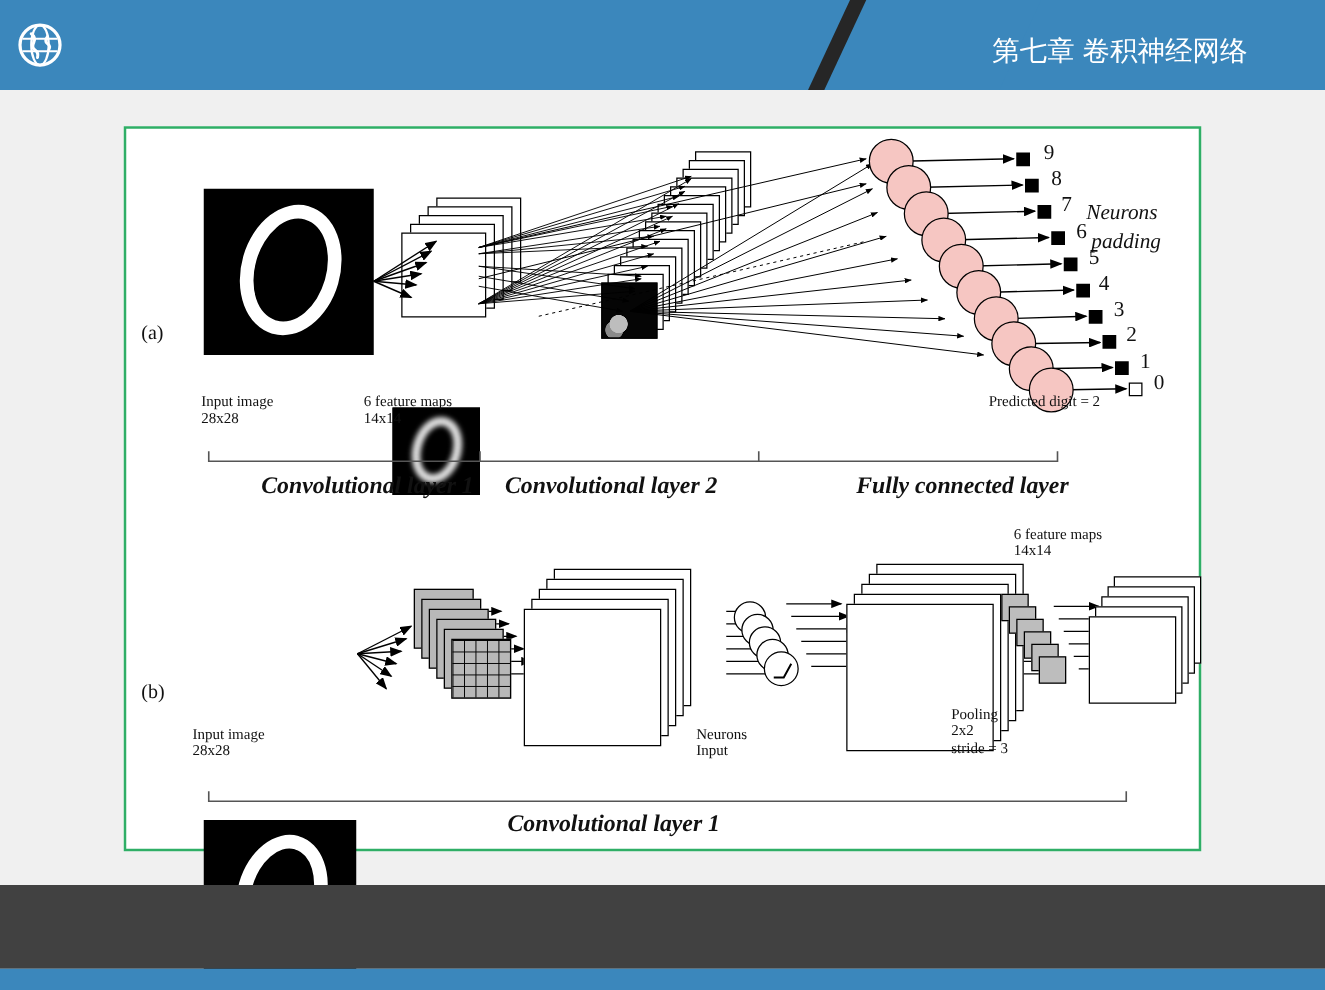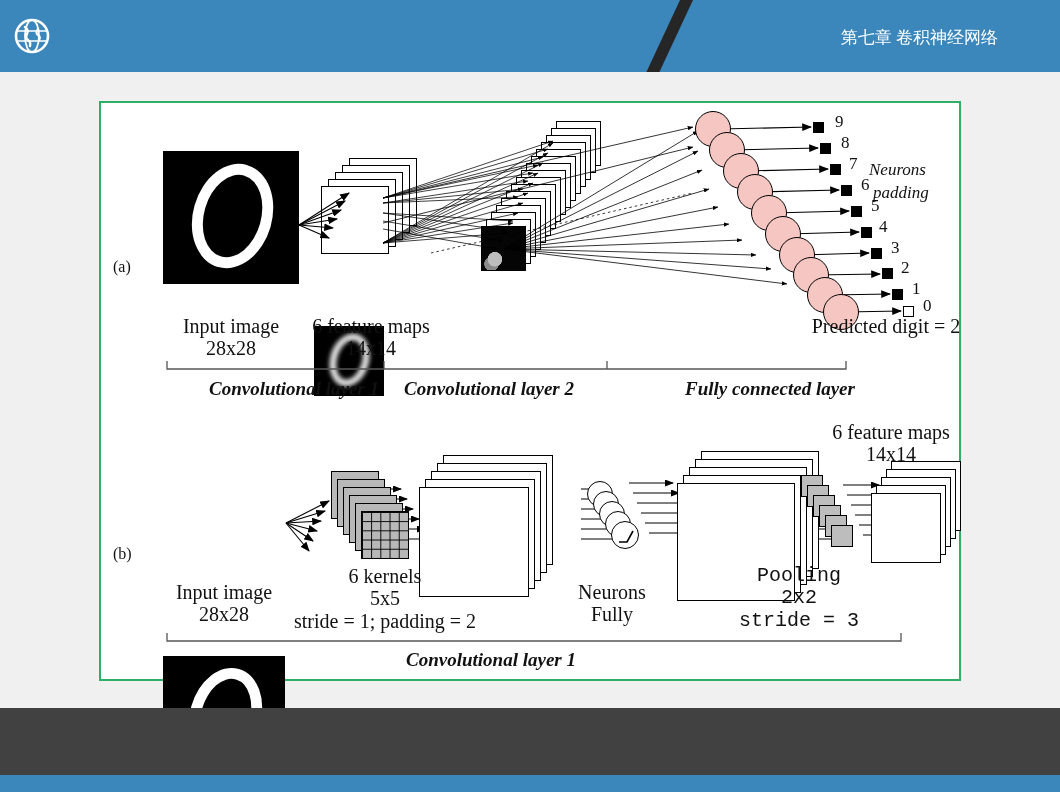--- a/index.html
+++ b/index.html
@@ -46,23 +46,23 @@
     color:#ffffff;
     font-size:30px;
     letter-spacing:1px;
     white-space:nowrap;
     font-family:"DejaVu Sans","Liberation Sans",sans-serif;
   }
   .header-chapter{
     position:absolute;right:62px;top:26px;
     z-index:6;
     color:#ffffff;
-    font-size:17px;
+    font-size:22px;
     white-space:nowrap;
-    font-family:Liberation Serif, serif;
+    font-family:Liberation Sans, sans-serif;
   }
   .header-underline{
     position:absolute;left:0;top:72px;width:1060px;height:3px;background:#f0f0f0;
   }
 
   
   .footer-dark{
     position:absolute;left:0;top:708px;width:1060px;height:67px;background:#414141;
   }
   .footer-blue{
@@ -83,21 +83,21 @@
 
   
   .ser{
     font-family:"Liberation Serif","DejaVu Serif",serif;
     color:#111;
   }
   .ser-i{
     font-family:"Liberation Serif","DejaVu Serif",serif;
     font-style:italic;font-weight:bold;color:#111;
   }
-  .cap{font-size:20px;text-align:center;line-height:1.12;white-space:nowrap;}
+  .cap{font-size:12px;line-height:1.12;white-space:nowrap;}
   .panel-letter{font-size:16px;}
 
   
   .mnist{
     position:relative;background:#000;overflow:hidden;
   }
   .mnist .zero{
     position:absolute;left:22%;top:9%;width:58%;height:80%;
     border:solid #fff;
     border-radius:50%;
@@ -437,30 +437,25 @@
   <div class="sheet" style="left:790px;top:358px;width:70px;height:70px;"></div>
   <div class="sheet" style="left:785px;top:366px;width:70px;height:70px;"></div>
   <div class="sheet" style="left:780px;top:374px;width:70px;height:70px;"></div>
   <div class="sheet" style="left:775px;top:382px;width:70px;height:70px;"></div>
   <div class="sheet" style="left:770px;top:390px;width:70px;height:70px;"></div>
 
   <div class="abs ser cap" style="left:53px;top:478px;width:140px;">
     <span>Input image</span><br>
     <span>28x28</span>
   </div>
-  <div class="abs ser cap" style="left:184px;top:462px;width:200px;">
-    <span>6 kernels</span><br>
-    <span>5x5</span><br>
-    <span>stride = 1; padding = 2</span>
-  </div>
   <div class="abs ser cap" style="left:456px;top:478px;width:110px;">
     <span>Neurons</span><br>
-    <span>Fully</span>
-  </div>
-  <div class="abs ser cap" style="left:623px;top:462px;width:150px;font-family:Liberation Mono, monospace;">
+    <span>Input</span>
+  </div>
+  <div class="abs ser cap" style="left:660px;top:462px;width:150px;">
     <span>Pooling</span><br>
     <span>2x2</span><br>
     <span>stride = 3</span>
   </div>
   <div class="abs ser cap" style="left:710px;top:318px;width:160px;">
     <span>6 feature maps</span><br>
     <span>14x14</span>
   </div>
 
   <div class="abs ser-i" style="left:305px;top:546px;font-size:19px;">Convolutional layer 1</div>

